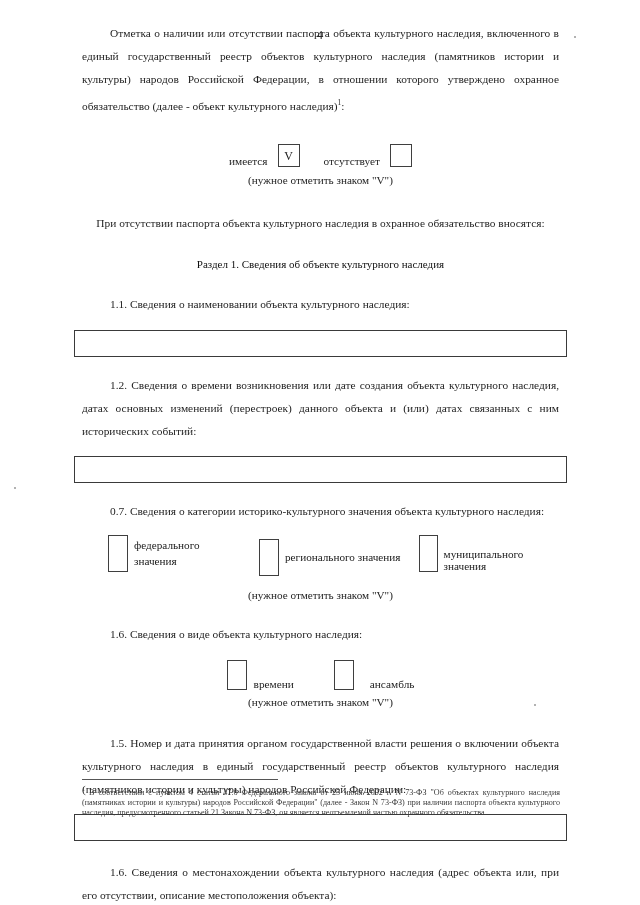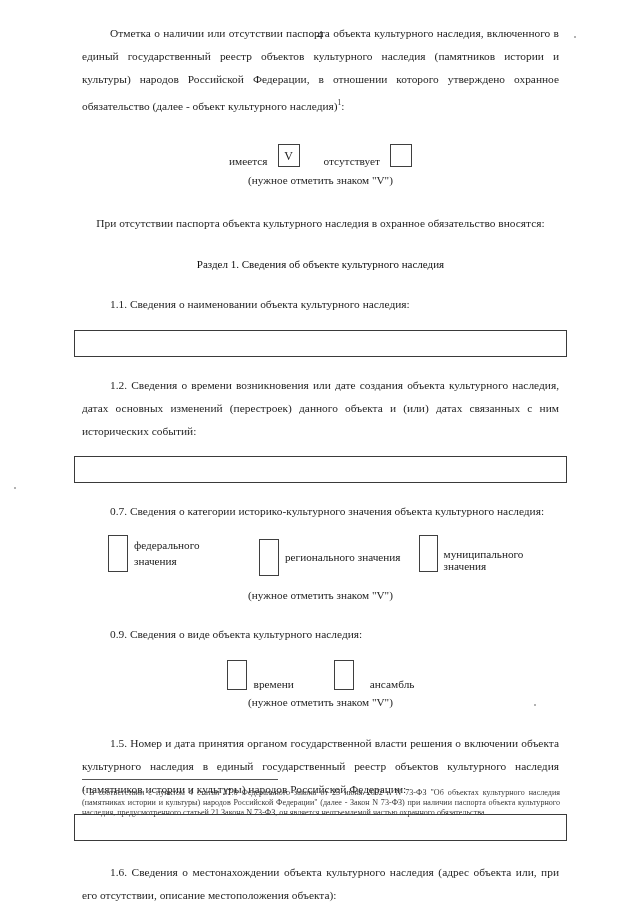--- a/index.html
+++ b/index.html
@@ -196,21 +196,21 @@
         <span class="checkbox tall"></span>
         <span style="margin-left:6px; font-size:11.2px;">регионального значения</span>
       </div>
       <div class="abs" style="left:337px; top:0px; display:flex; align-items:flex-end;">
         <span class="checkbox tall"></span>
         <span style="margin-left:6px; font-size:11.2px;">муниципального значения</span>
       </div>
     </div>
     <div class="hint" style="margin-top:2px;">(нужное отметить знаком "V")</div>
 
-    <p class="para indent" style="margin-top:22px;">0.9. Сведения о виде объекта культурного наследия:</p>
+    <p class="para indent" style="margin-top:22px;">1.6. Сведения о виде объекта культурного наследия:</p>
 
     <div class="row-inline" style="margin-top:14px;">
       <span class="checkbox tall" style="height:30px;"></span>
       <span class="lbl" style="margin-left:7px;">времени</span>
       <span class="checkbox tall" style="margin-left:40px; height:30px;"></span>
       <span class="lbl" style="margin-left:16px;">ансамбль</span>
     </div>
     <div class="hint" style="margin-top:6px;">(нужное отметить знаком "V")</div>
 
     <p class="para indent" style="margin-top:24px;">1.5. Номер и дата принятия органом государственной власти решения о включении объекта культурного наследия в единый государственный реестр объектов культурного наследия (памятников истории и культуры) народов Российской Федерации:</p>

